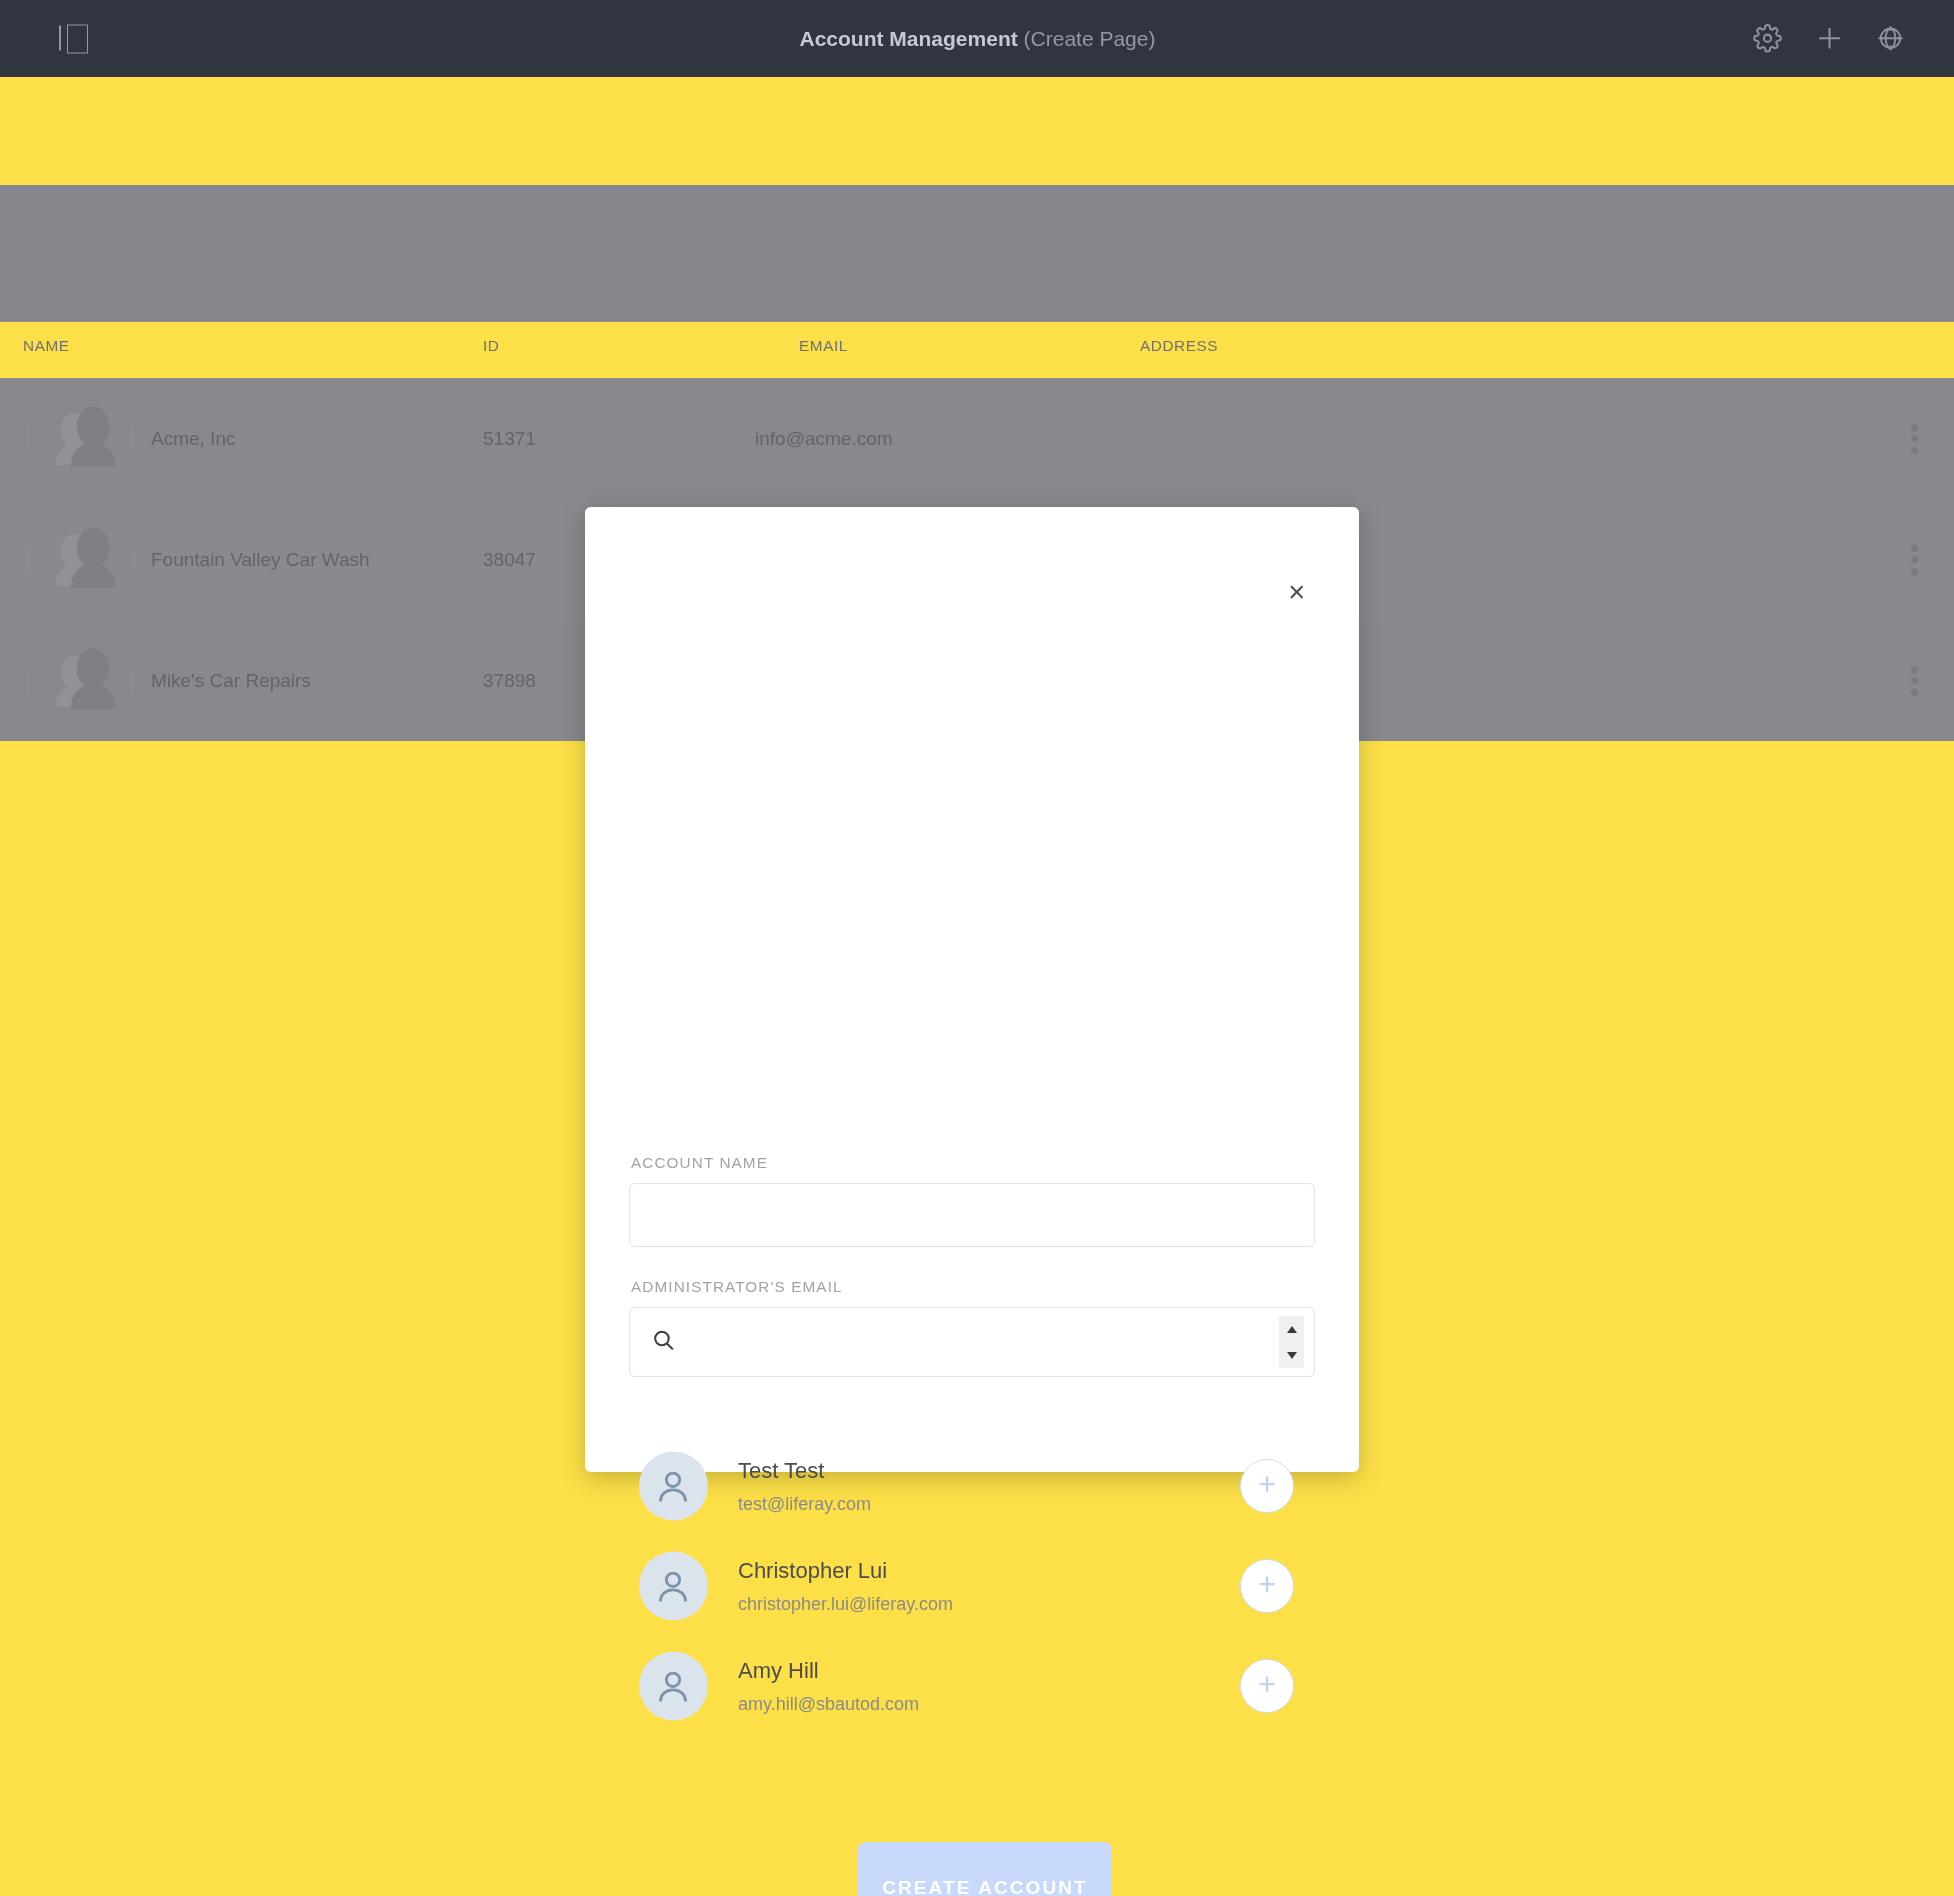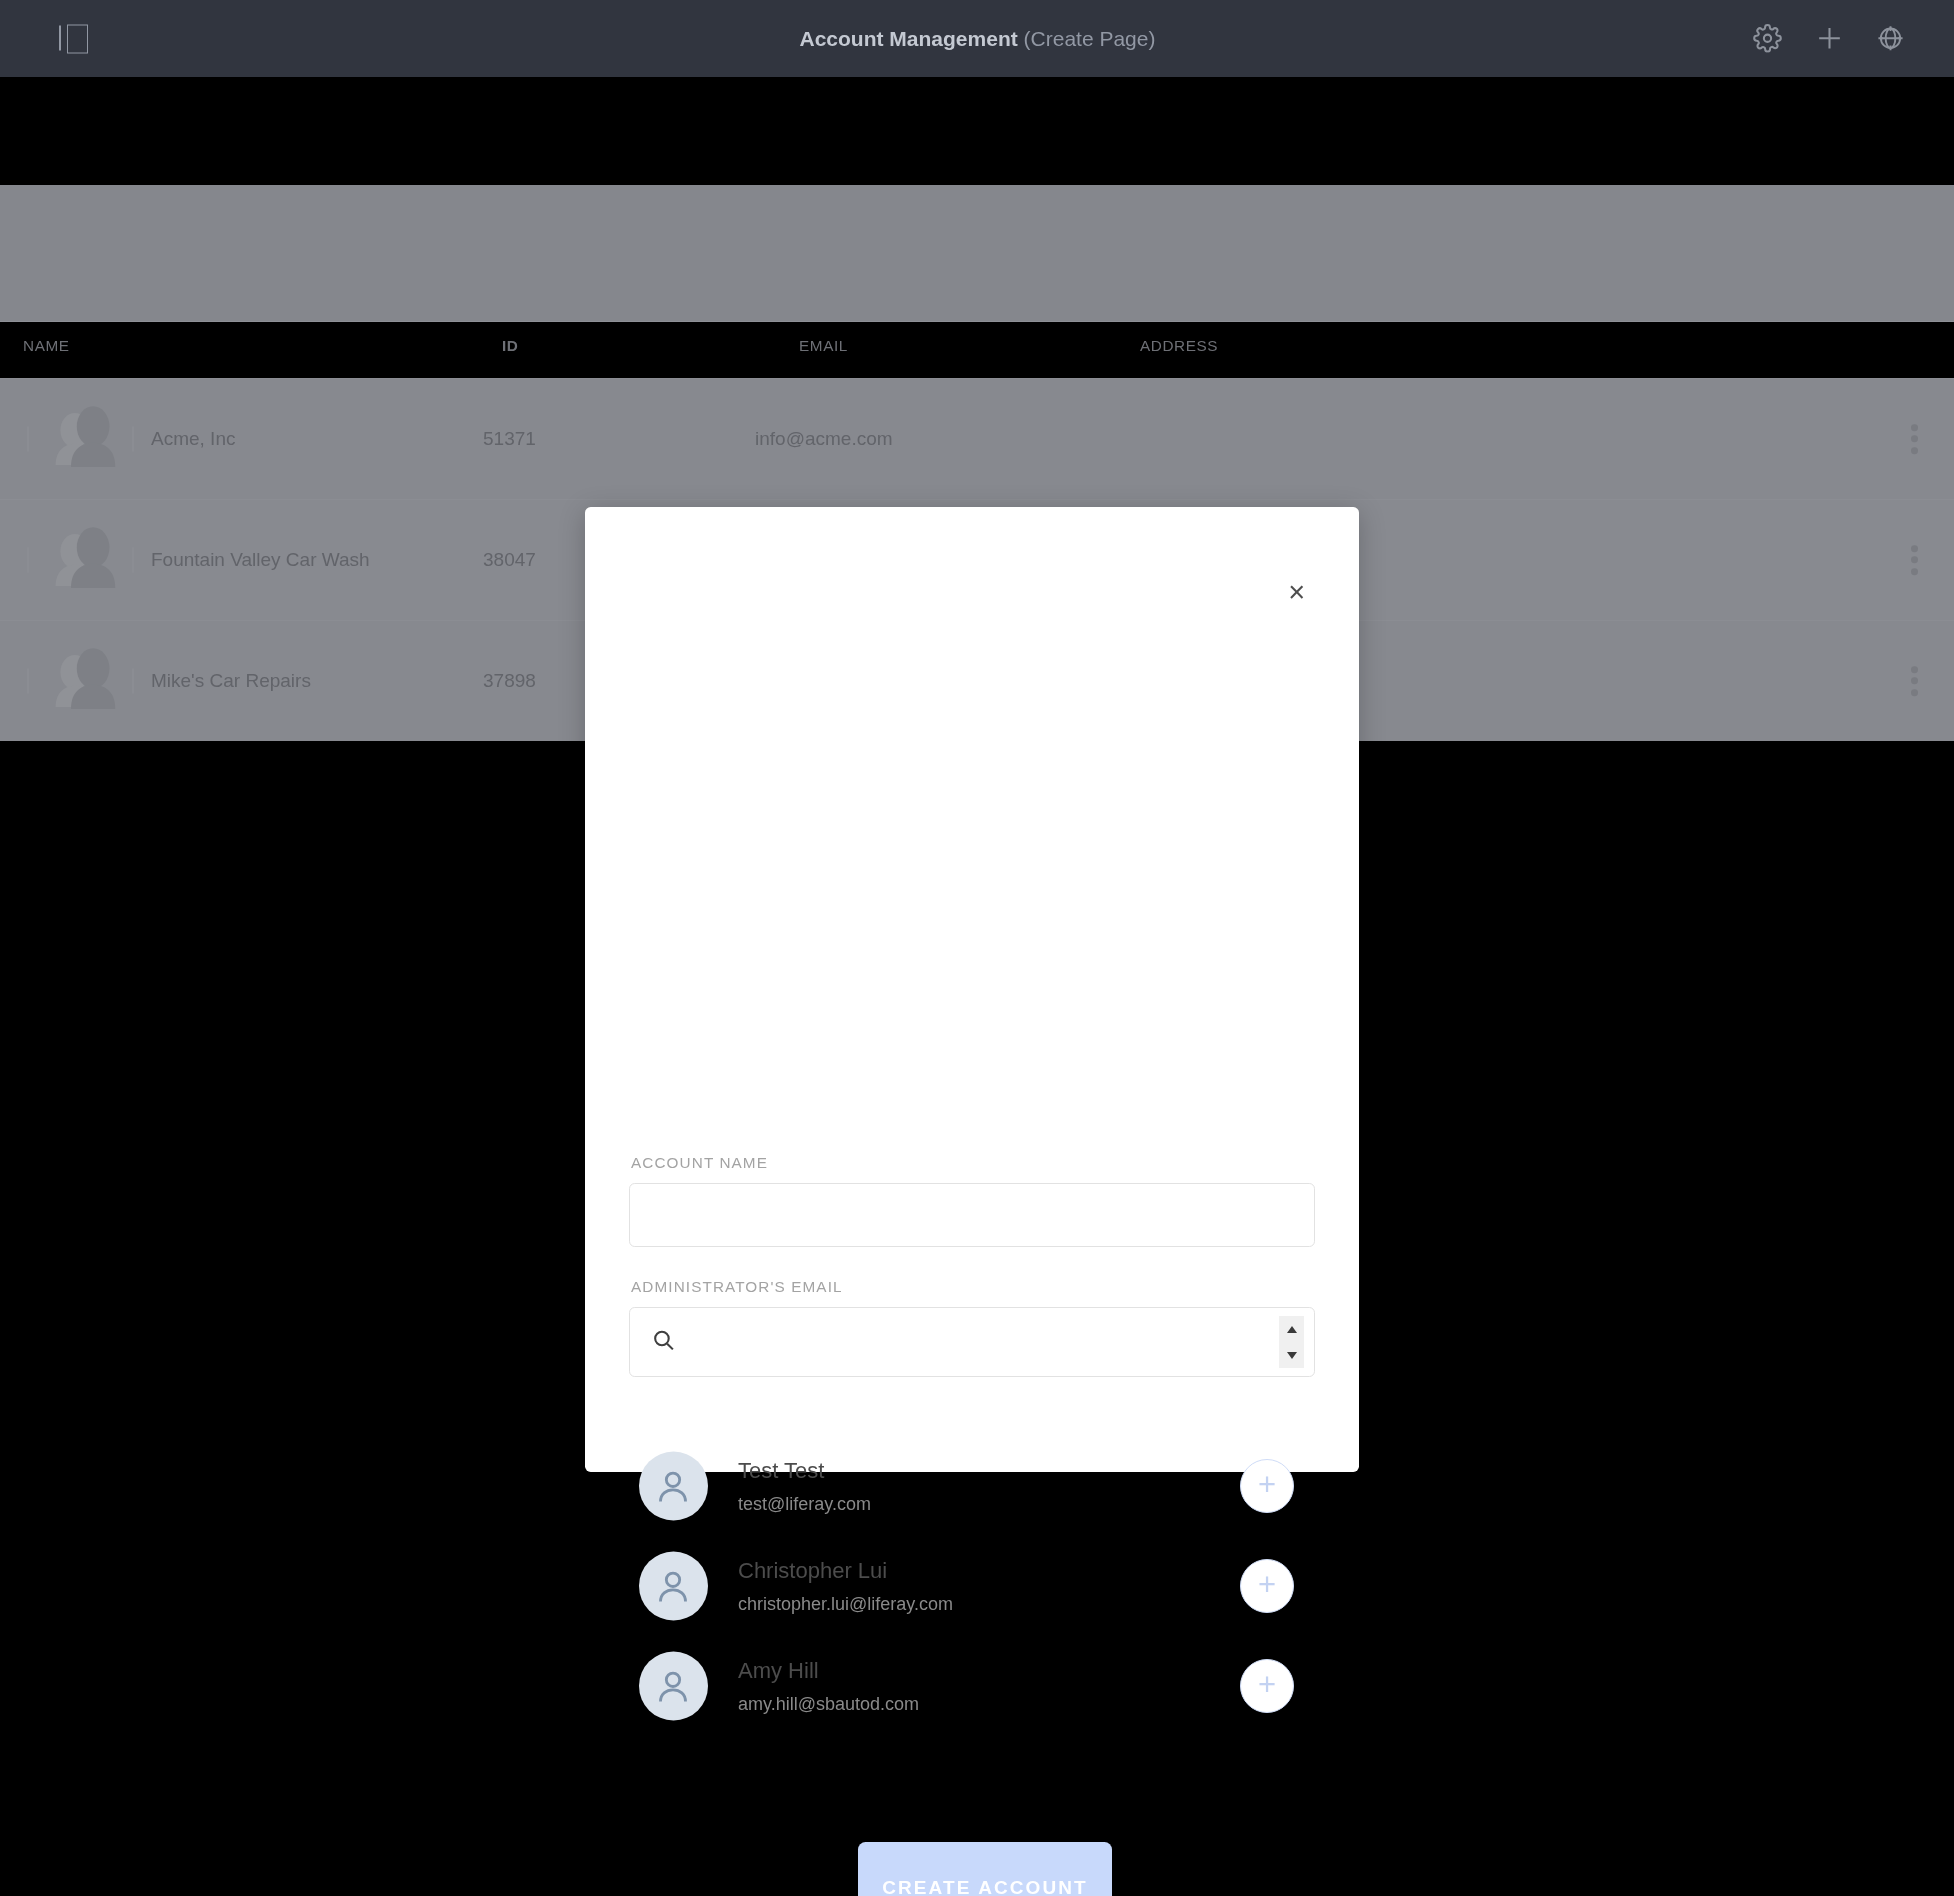--- a/index.html
+++ b/index.html
@@ -94,21 +94,21 @@
     cursor: pointer;
   }
   .topbar-right svg { display:block; }
 
   
   .page-bg {
     position: absolute;
     top: 77px; left: 0;
     width: 1955px;
     height: 1819px;
-    background: #000000;
+    background: #fde047;
   }
 
   .content-band {
     position: absolute;
     top: 108px; left: 0;
     width: 1955px;
     height: 136px;
     background: #85878d;
   }
 
@@ -123,21 +123,21 @@
     border-top: 1px solid #8e9097;
   }
   .th {
     position: absolute;
     top: 15.3px;
     font-size: 15.3px;
     letter-spacing: 0.6px;
     color: #6e7076;
   }
   .th.c-name { left: 23px; }
-  .th.c-id { left: 502px; font-weight: bold; }
+  .th.c-id { left: 483px; }
   .th.c-email { left: 755px; margin-left: 44px; }
   .th.c-address { left: 1140px; }
 
   .trow {
     position: relative;
     height: 121px;
     border-top: 1px solid #8b8d93;
     background: #87898f;
   }
   .trow:nth-child(odd) { background: #888a90; }

